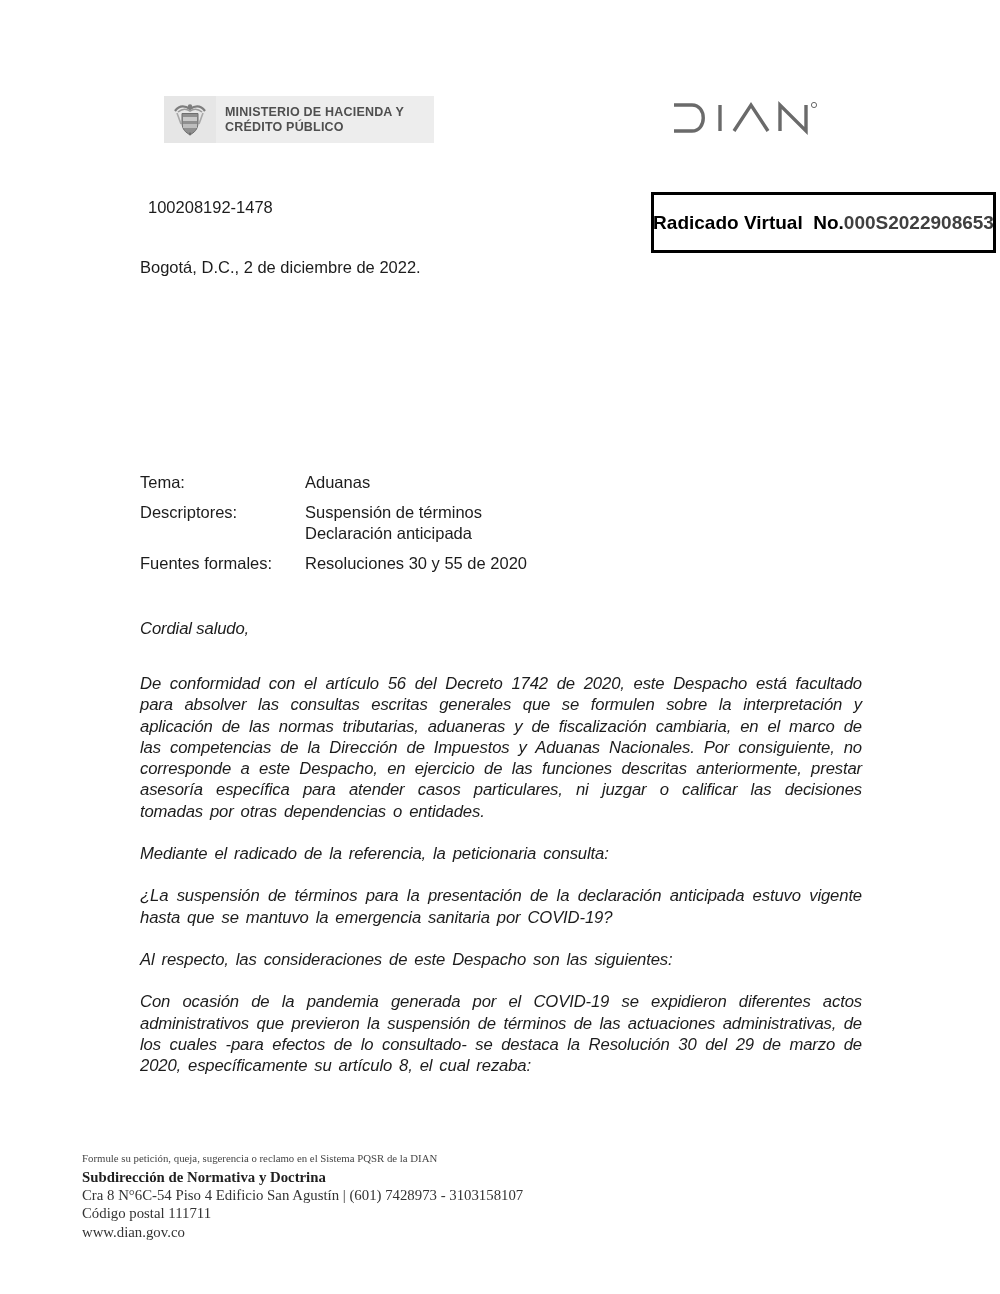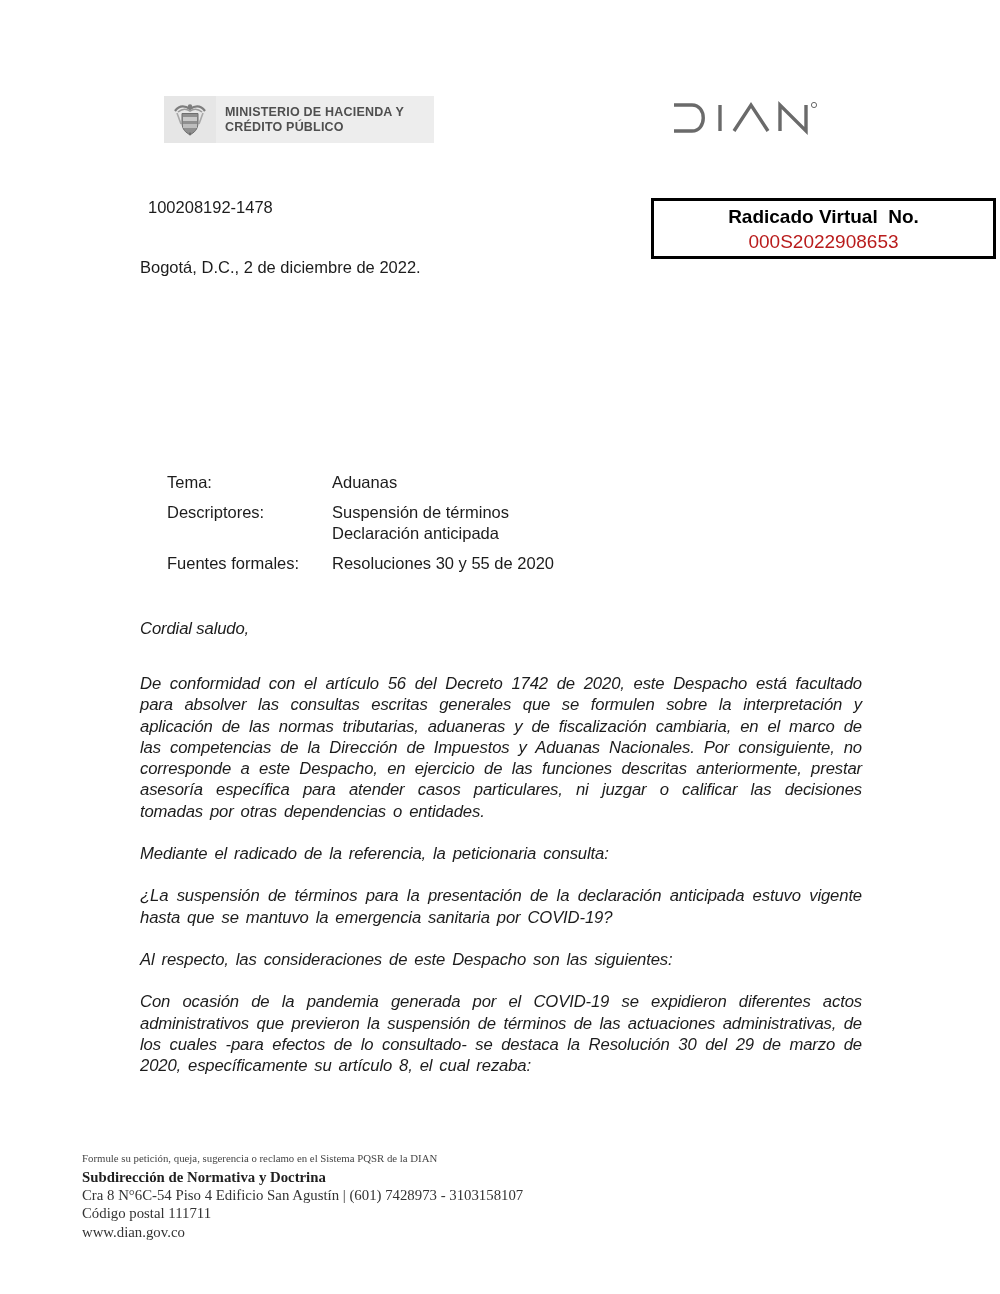--- a/index.html
+++ b/index.html
@@ -33,52 +33,52 @@
     letter-spacing: 0.2px;
     white-space: pre-line;
   }
   .dian-logo {
     position: absolute; left: 668px; top: 100px;
     width: 190px; height: 38px;
   }
 
   
   .radicado-box {
-    position: absolute; left: 651px; top: 198px;
+    position: absolute; left: 651px; top: 192px;
     width: 345px; height: 61px;
     border: 3px solid #000;
-    display: flex; flex-direction: column;
+    display: flex; flex-direction: row;
     align-items: center; justify-content: center;
     text-align: center;
   }
   .radicado-title {
     font-size: 19px; font-weight: bold; color: #000;
     line-height: 25px; white-space: pre;
   }
   .radicado-number {
-    font-size: 19px; font-weight: normal; color: #b91c1c;
+    font-size: 19px; font-weight: bold; color: #404040;
     line-height: 25px;
   }
 
   
   .ref-number {
     position: absolute; left: 148px; top: 198px;
     font-size: 16.5px;
   }
   .date-line {
     position: absolute; left: 140px; top: 258px;
     font-size: 16.5px;
   }
 
   
   .meta-block {
     position: absolute; left: 140px; top: 472px;
     width: 720px; font-size: 16.5px;
   }
-  .meta-row { display: flex; margin-bottom: 9px; margin-left: 27px; }
+  .meta-row { display: flex; margin-bottom: 9px; }
   .meta-label { width: 165px; flex: 0 0 165px; line-height: 21px; }
   .meta-value { line-height: 21px; white-space: pre-line; }
 
   
   .letter-body {
     position: absolute; left: 140px; top: 618px;
     width: 722px;
     font-size: 16.7px;
     letter-spacing: -0.15px;
     font-style: italic;

